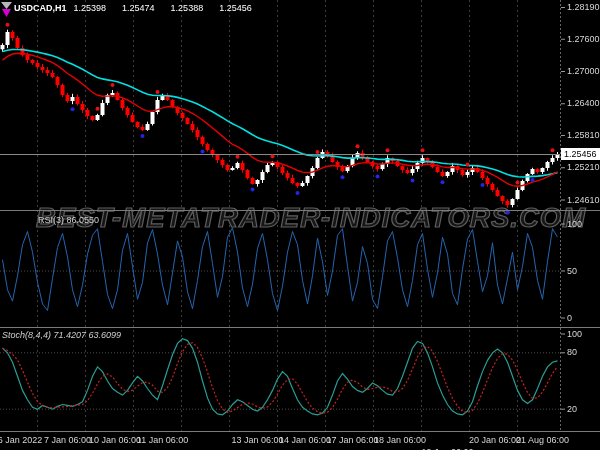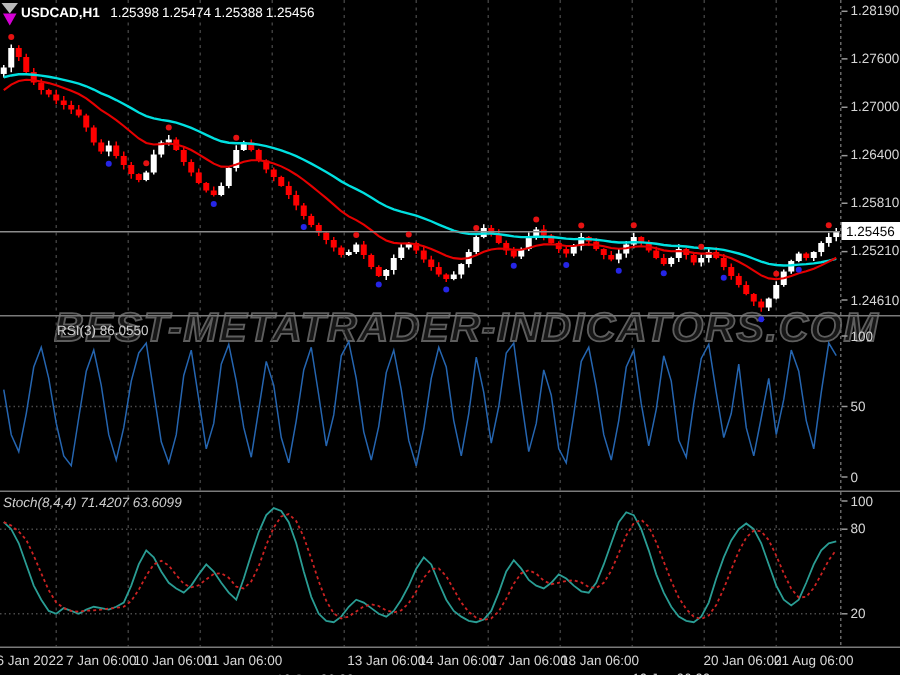--- a/index.html
+++ b/index.html
@@ -6,21 +6,21 @@
   #root{position:relative;width:600px;height:450px;background:#000;overflow:hidden;
         font-family:"Liberation Sans",sans-serif;-webkit-font-smoothing:none;}
   #watermark{position:absolute;top:203px;left:36px;width:560px;height:36px;z-index:1;
         font-size:27px;font-weight:bold;font-style:italic;letter-spacing:1px;white-space:nowrap;
         color:#161616;-webkit-text-stroke:1.2px #5e5e5e;transform:scaleX(1.02);transform-origin:left center;
         overflow:hidden;}
   #svg{position:absolute;top:0;left:0;z-index:2;}
   .overlay{position:absolute;z-index:3;}
   #title{top:3px;left:14px;font-size:9px;color:#fff;white-space:nowrap;}
   #title .sym{font-weight:bold;margin-right:7px;}
-  #title .v{margin-right:2px;}
+  #title .v{margin-right:16px;}
   .ind-label{font-size:9px;color:#cdcdcd;white-space:nowrap;}
   #rsi-label{top:215px;left:2px;padding-left:36px;}
   #stoch-label{top:330px;left:2px;font-style:italic;}
   .axis span{position:absolute;font-size:9px;color:#d6d6d6;white-space:nowrap;}
   #price-box{top:148px;left:561px;width:38px;height:12px;background:#fff;color:#000;
         font-size:9px;line-height:12px;padding-left:3px;}
   #time-axis span{transform:translateX(-50%);}
 </style>
 </head>
 <body>

